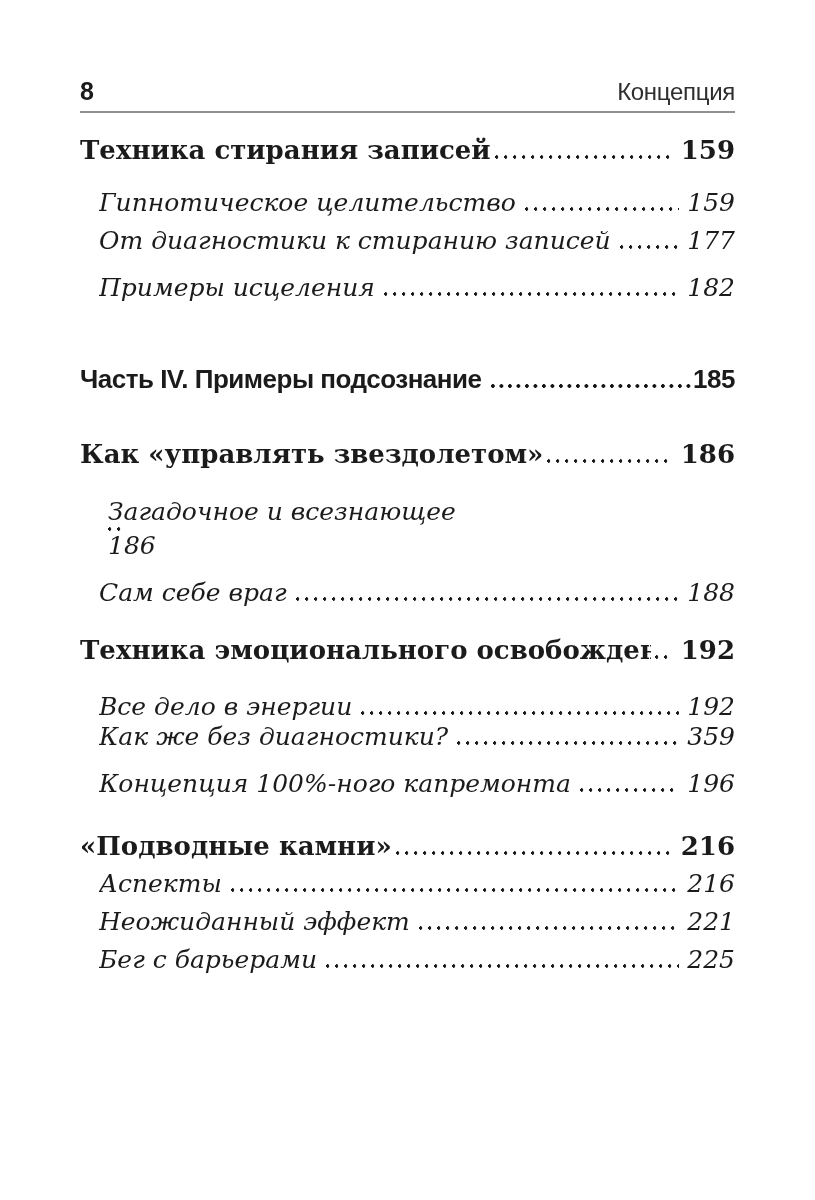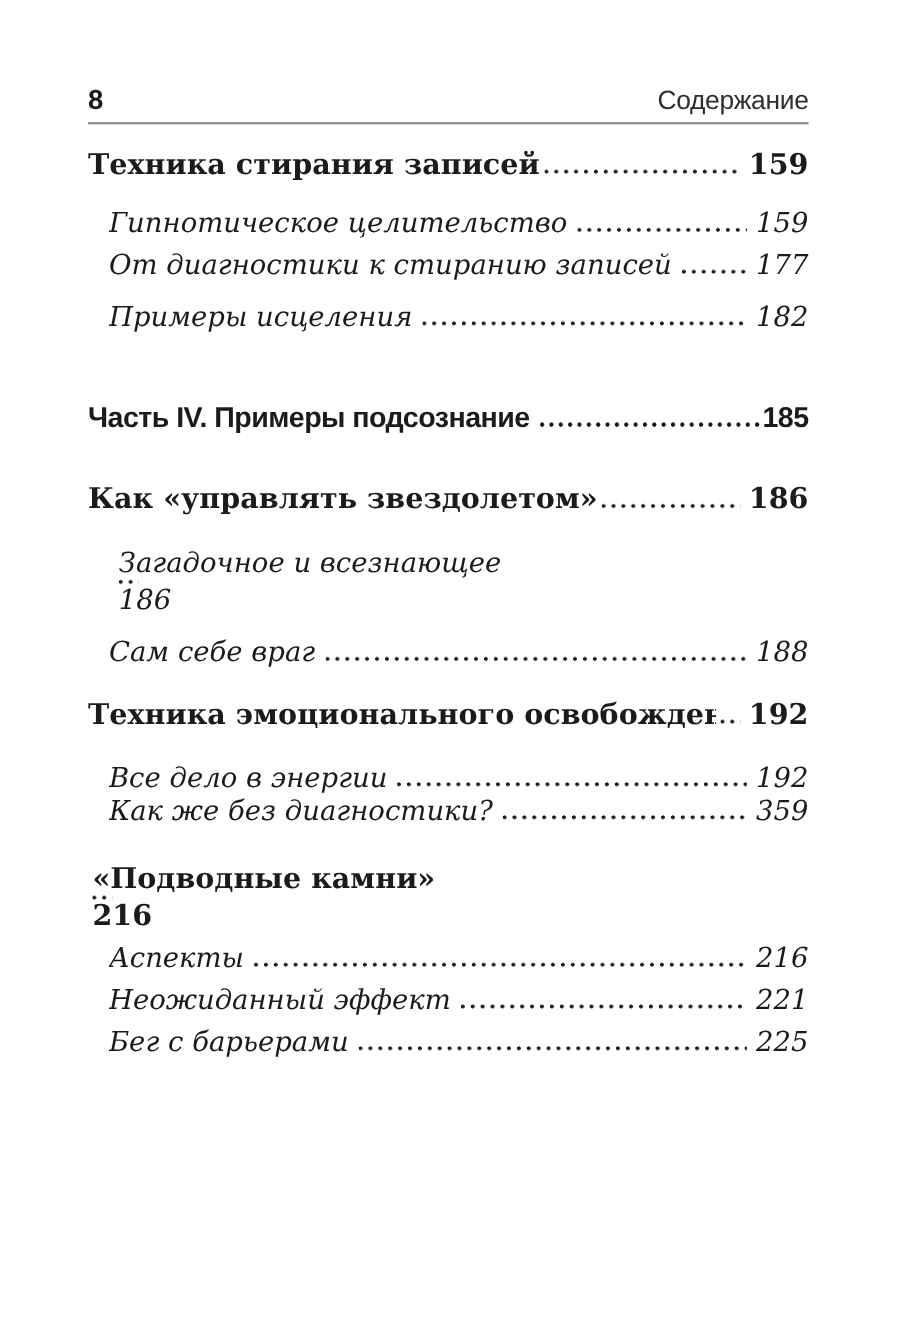--- a/index.html
+++ b/index.html
@@ -89,32 +89,32 @@
     background-size: 8.5px 4px;
   }
   
   .mt17 { margin-top: 17px; }
   .mt19 { }
   .mt20 { margin-top: 8px; }
   .mt22 { margin-top: 22px; }
   .mt23 { margin-top: 23px; }
   .mt27 { margin-top: 27px; }
   .mt28 { margin-top: 28px; flex-direction: column; }
-  .mt32 { margin-top: 32px; flex-direction: column; }
+  .mt32 { margin-top: 32px; }
   .mt45 { margin-top: 45px; }
   .mt61 { margin-top: 61px; }
 </style>
 </head>
 <body>
 
 <div class="book-page">
 
   <div class="running-header">
     <span class="folio">8</span>
-    <span class="running-title">Содержание</span>
+    <span class="running-title">Концепция</span>
   </div>
 
   <div class="toc">
 
     <div class="toc-row chapter mt22">
       <span class="toc-label">Техника стирания записей</span>
       <span class="dots"></span>
       <span class="toc-page">159</span>
     </div>
 
@@ -171,20 +171,25 @@
       <span class="dots"></span>
       <span class="toc-page">192</span>
     </div>
 
     <div class="toc-row section mt19">
       <span class="toc-label">Как же без диагностики?</span>
       <span class="dots"></span>
       <span class="toc-page">359</span>
     </div>
 
+    <div class="toc-row section mt17">
+      <span class="toc-label">Концепция 100%-ного капремонта</span>
+      <span class="dots"></span>
+      <span class="toc-page">196</span>
+    </div>
 
 
     <div class="toc-row chapter mt32">
       <span class="toc-label">«Подводные камни»</span>
       <span class="dots"></span>
       <span class="toc-page">216</span>
     </div>
 
     <div class="toc-row section mt20">
       <span class="toc-label">Аспекты</span>

